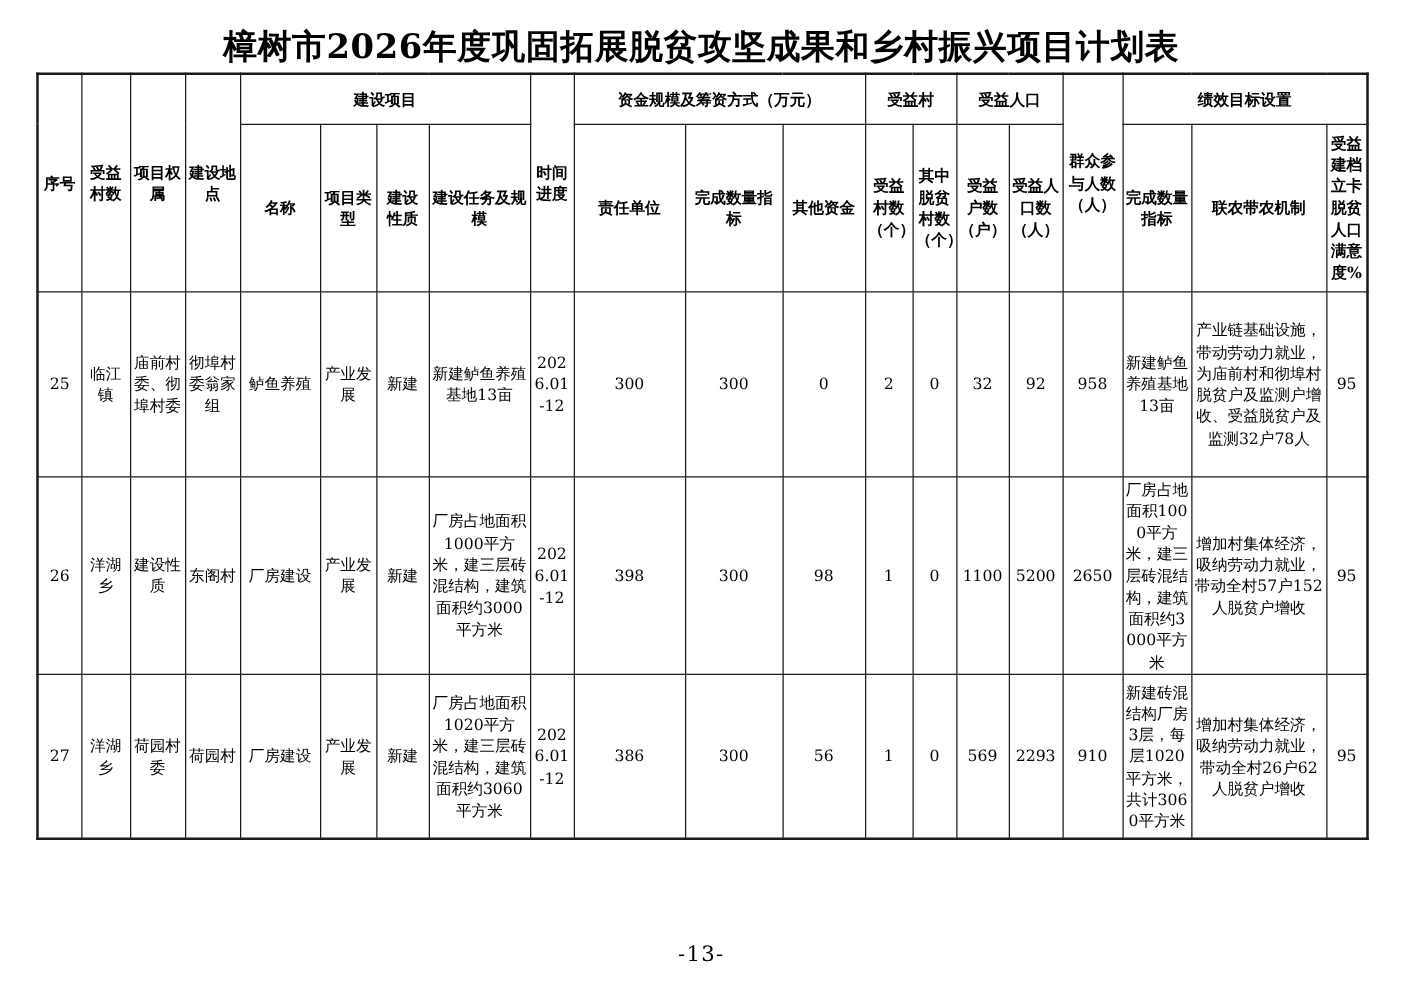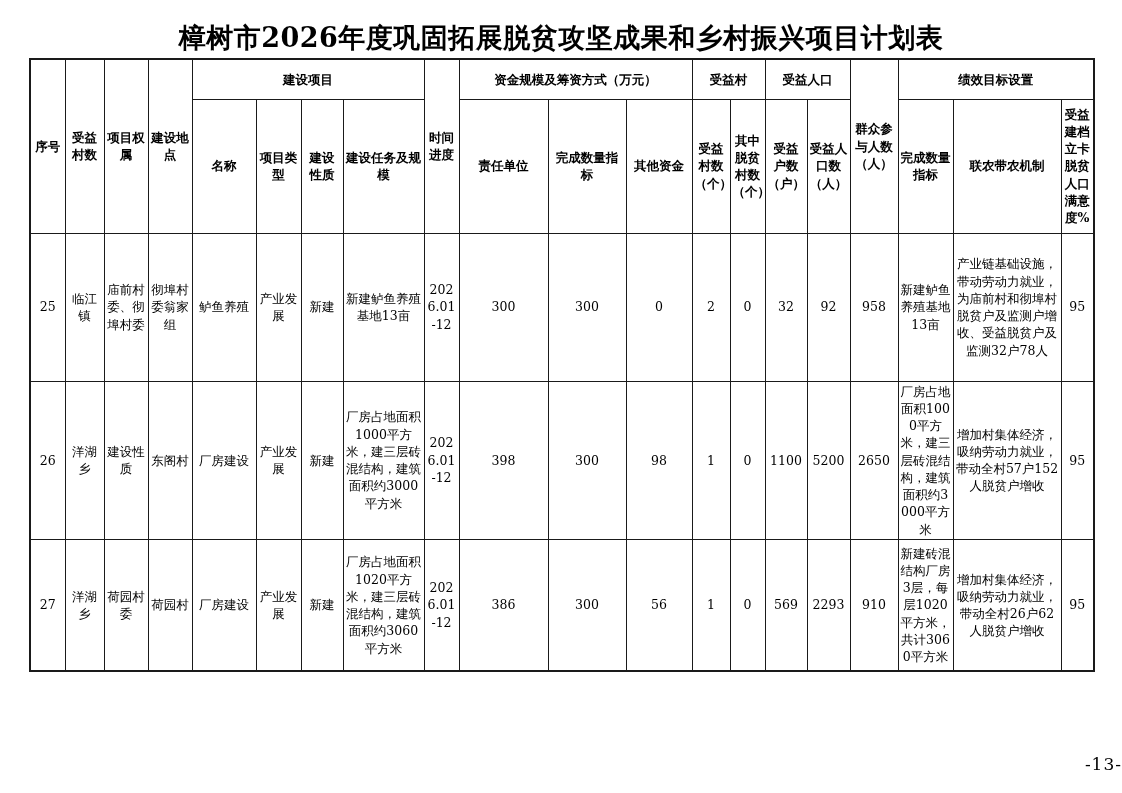--- a/index.html
+++ b/index.html
@@ -47,21 +47,21 @@
   .plan-table th {
     font-weight: bold;
   }
   thead tr.group-row { height: 40px; }
   thead tr.sub-row   { height: 134px; }
   tbody tr:nth-child(1) { height: 148px; }
   tbody tr:nth-child(2) { height: 130px; }
   tbody tr:nth-child(3) { height: 132px; }
   .page-footer {
     margin-top: 82px;
-    text-align: right;
+    text-align: center;
     font-size: 17px;
     letter-spacing: 1px;
   }
 </style>
 </head>
 <body>
 
 <div class="page">
 
   <div class="doc-title">樟树市2026年度巩固拓展脱贫攻坚成果和乡村振兴项目计划表</div>

